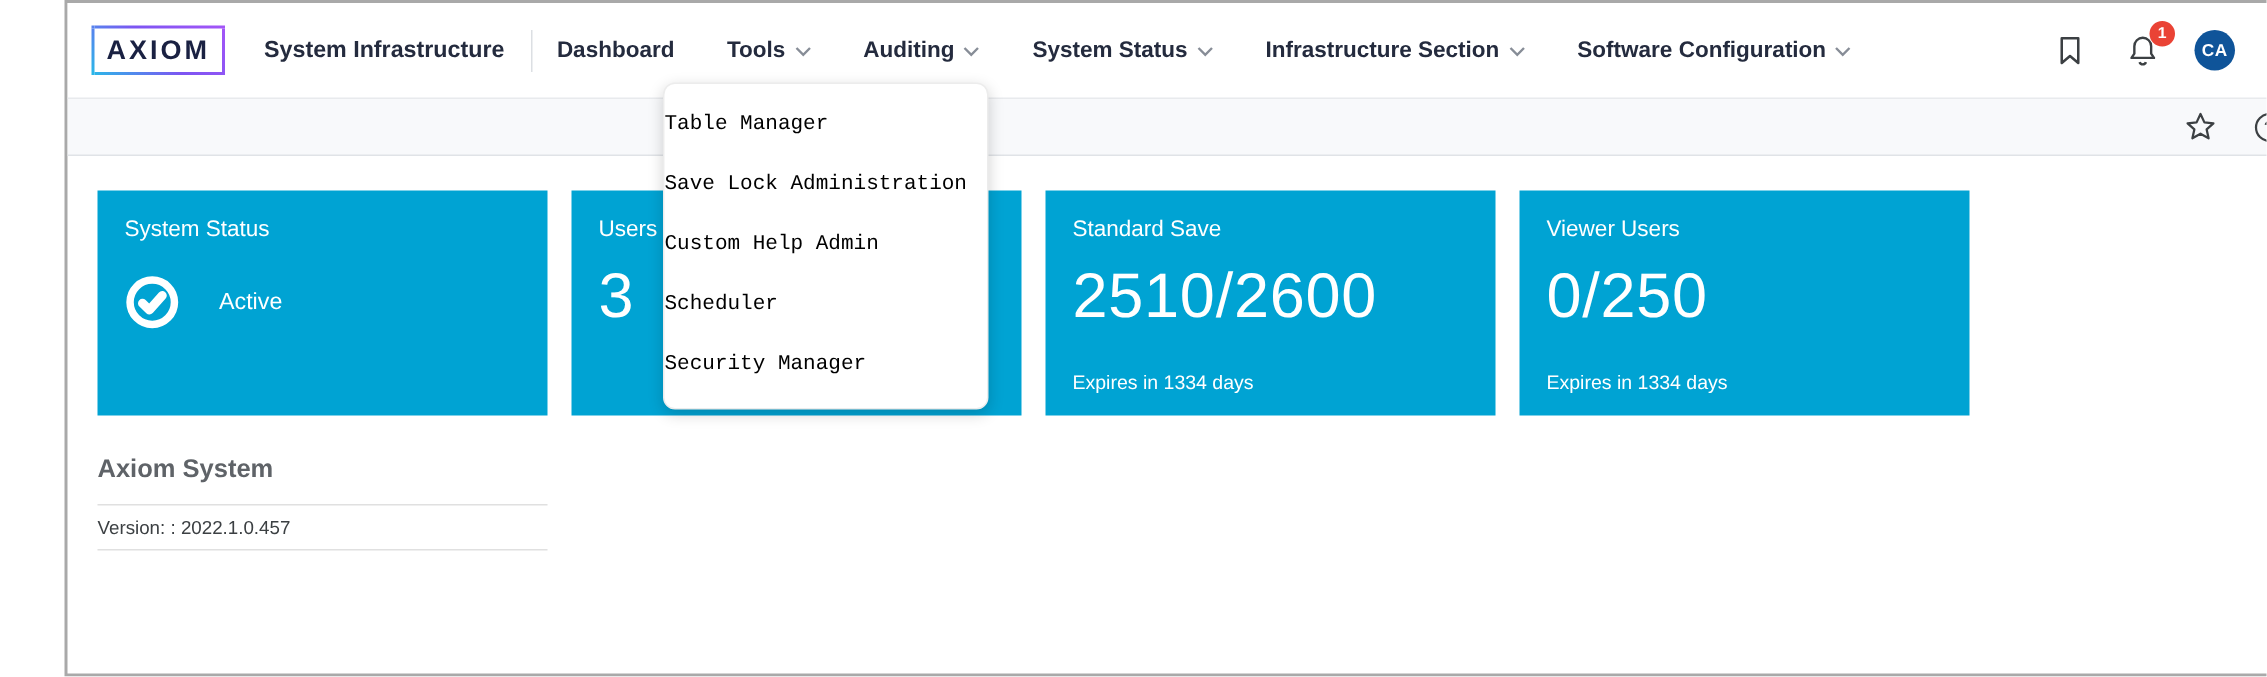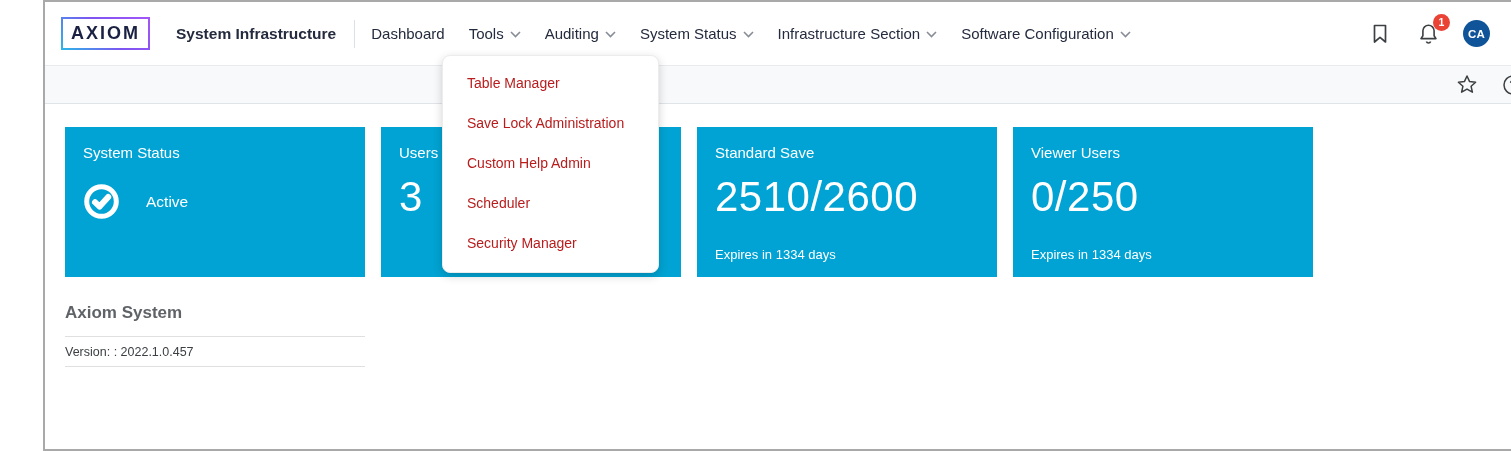--- a/index.html
+++ b/index.html
@@ -17,21 +17,21 @@
     padding:0 14px 0 16px;
   }
   .logo-box {
     padding:4px 8px; border:2px solid;
     border-image:linear-gradient(45deg,#2bb7e8,#7d55f2,#a355f7) 1;
     font-size:18px; font-weight:800; letter-spacing:2px; color:#1a2142;
     cursor:pointer;
   }
   .app-title { margin-left:26px; font-size:15.5px; font-weight:600; color:#242b3e; }
   .vdivider { width:1px; height:28px; background:#dcdfe3; margin:0 16px 0 18px; }
-  .nav { display:flex; align-items:flex-start; gap:24px; }
+  .nav { display:flex; align-items:flex-start; gap:35px;font-weight:bold; }
   .nav-item { display:flex; align-items:center; gap:6px; font-size:15px; color:#242b3e; cursor:pointer; white-space:nowrap; }
   .chev { display:inline-block; margin-top:2px; }
   .topbar-right { margin-left:auto; display:flex; align-items:center; gap:22px; }
   .icon-btn { position:relative; width:26px; height:26px; display:flex; align-items:center; justify-content:center; cursor:pointer; }
   .badge {
     position:absolute; top:-7px; right:-9px; min-width:17px; height:17px;
     background:#ea4335; color:#fff; border-radius:50%;
     font-size:10.5px; font-weight:700; display:flex; align-items:center; justify-content:center;
   }
   .avatar {
@@ -68,22 +68,22 @@
   }
   .sysinfo-rows { border-bottom:1px solid #e0e0e0; }
 
   
   .menu {
     position:absolute; left:397px; top:53px; width:217px;
     background:#ffffff; border:1px solid #ececec; border-radius:8px;
     box-shadow:0 3px 10px rgba(0,0,0,.18); padding:7px 0 9px 0; z-index:50;
   }
   .menu-item {
-    height:40px; display:flex; align-items:center; padding-left:24px;
-    font-size:14px; color:#b91c1c; cursor:pointer;
+    height:40px; display:flex; align-items:center; 
+    font-size:14px; color:#000000; cursor:pointer;font-family:Liberation Mono, monospace;
   }
 
   svg { display:block; }
 </style>
 </head>
 <body>
 
 <div class="screen">
 
   <div class="topbar">

